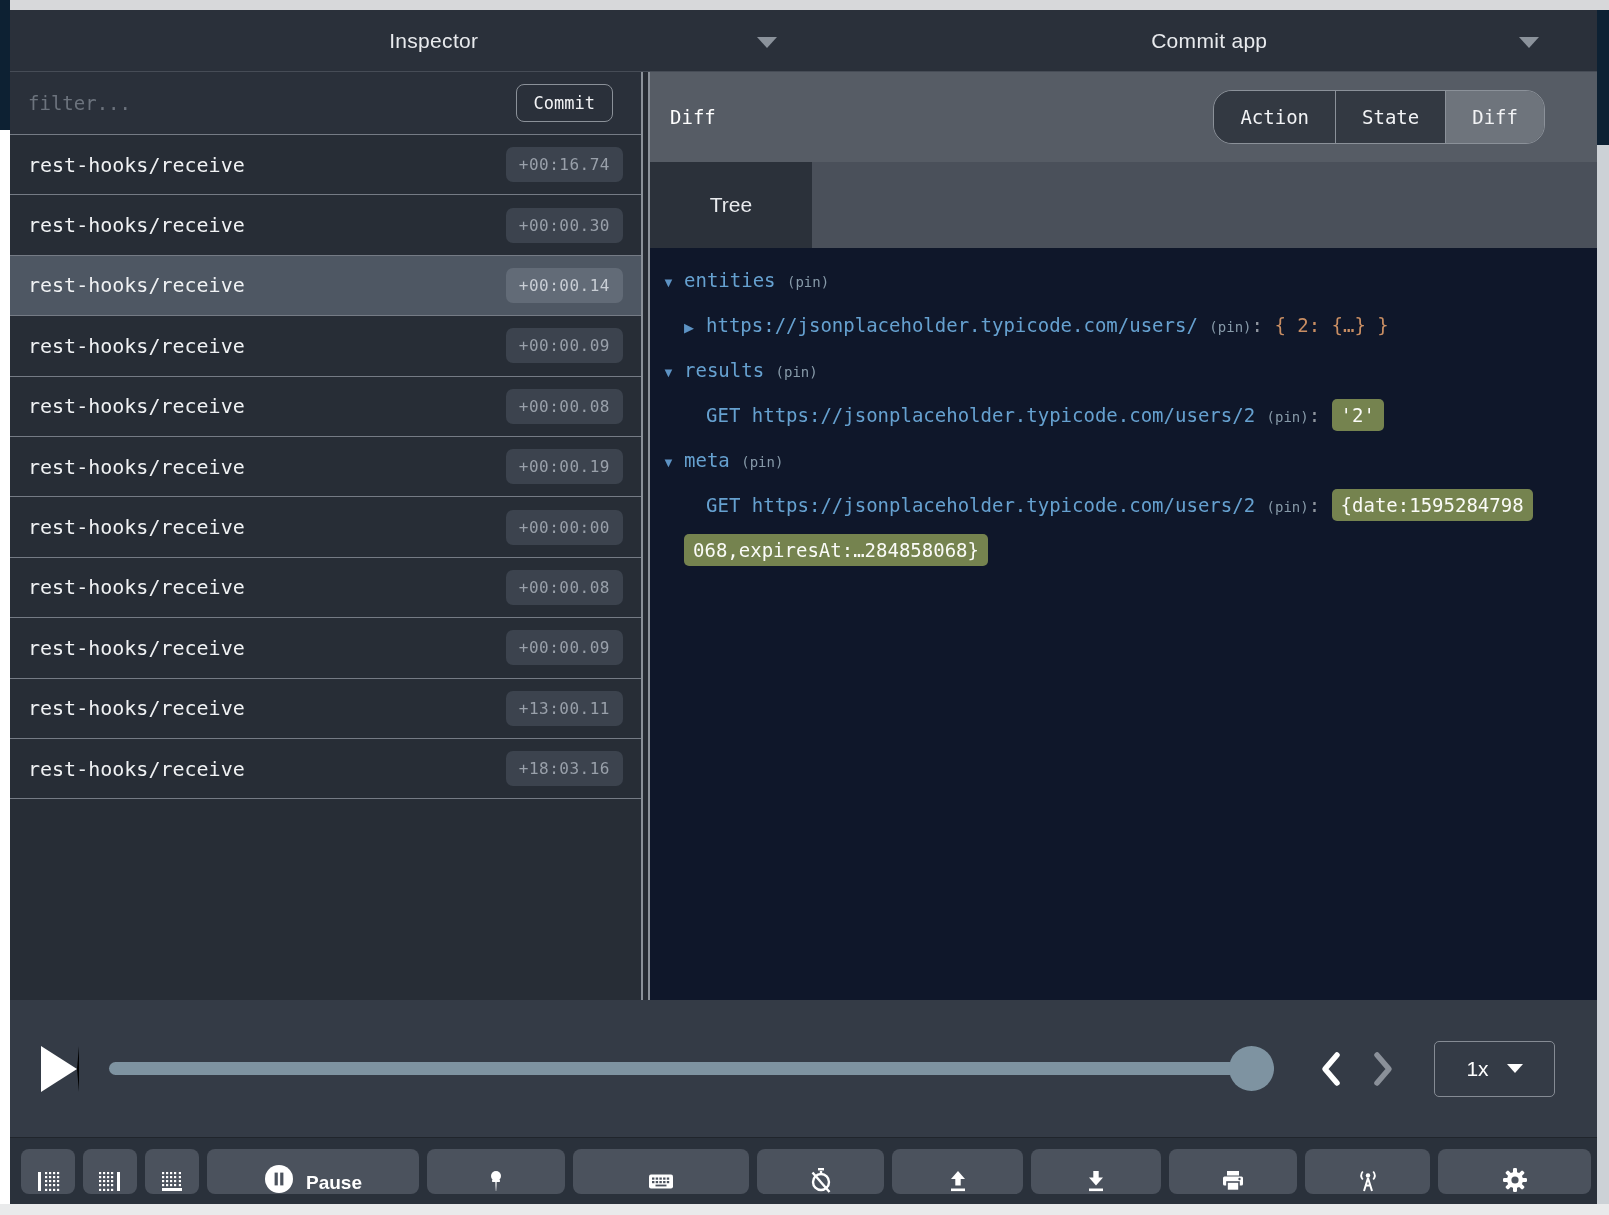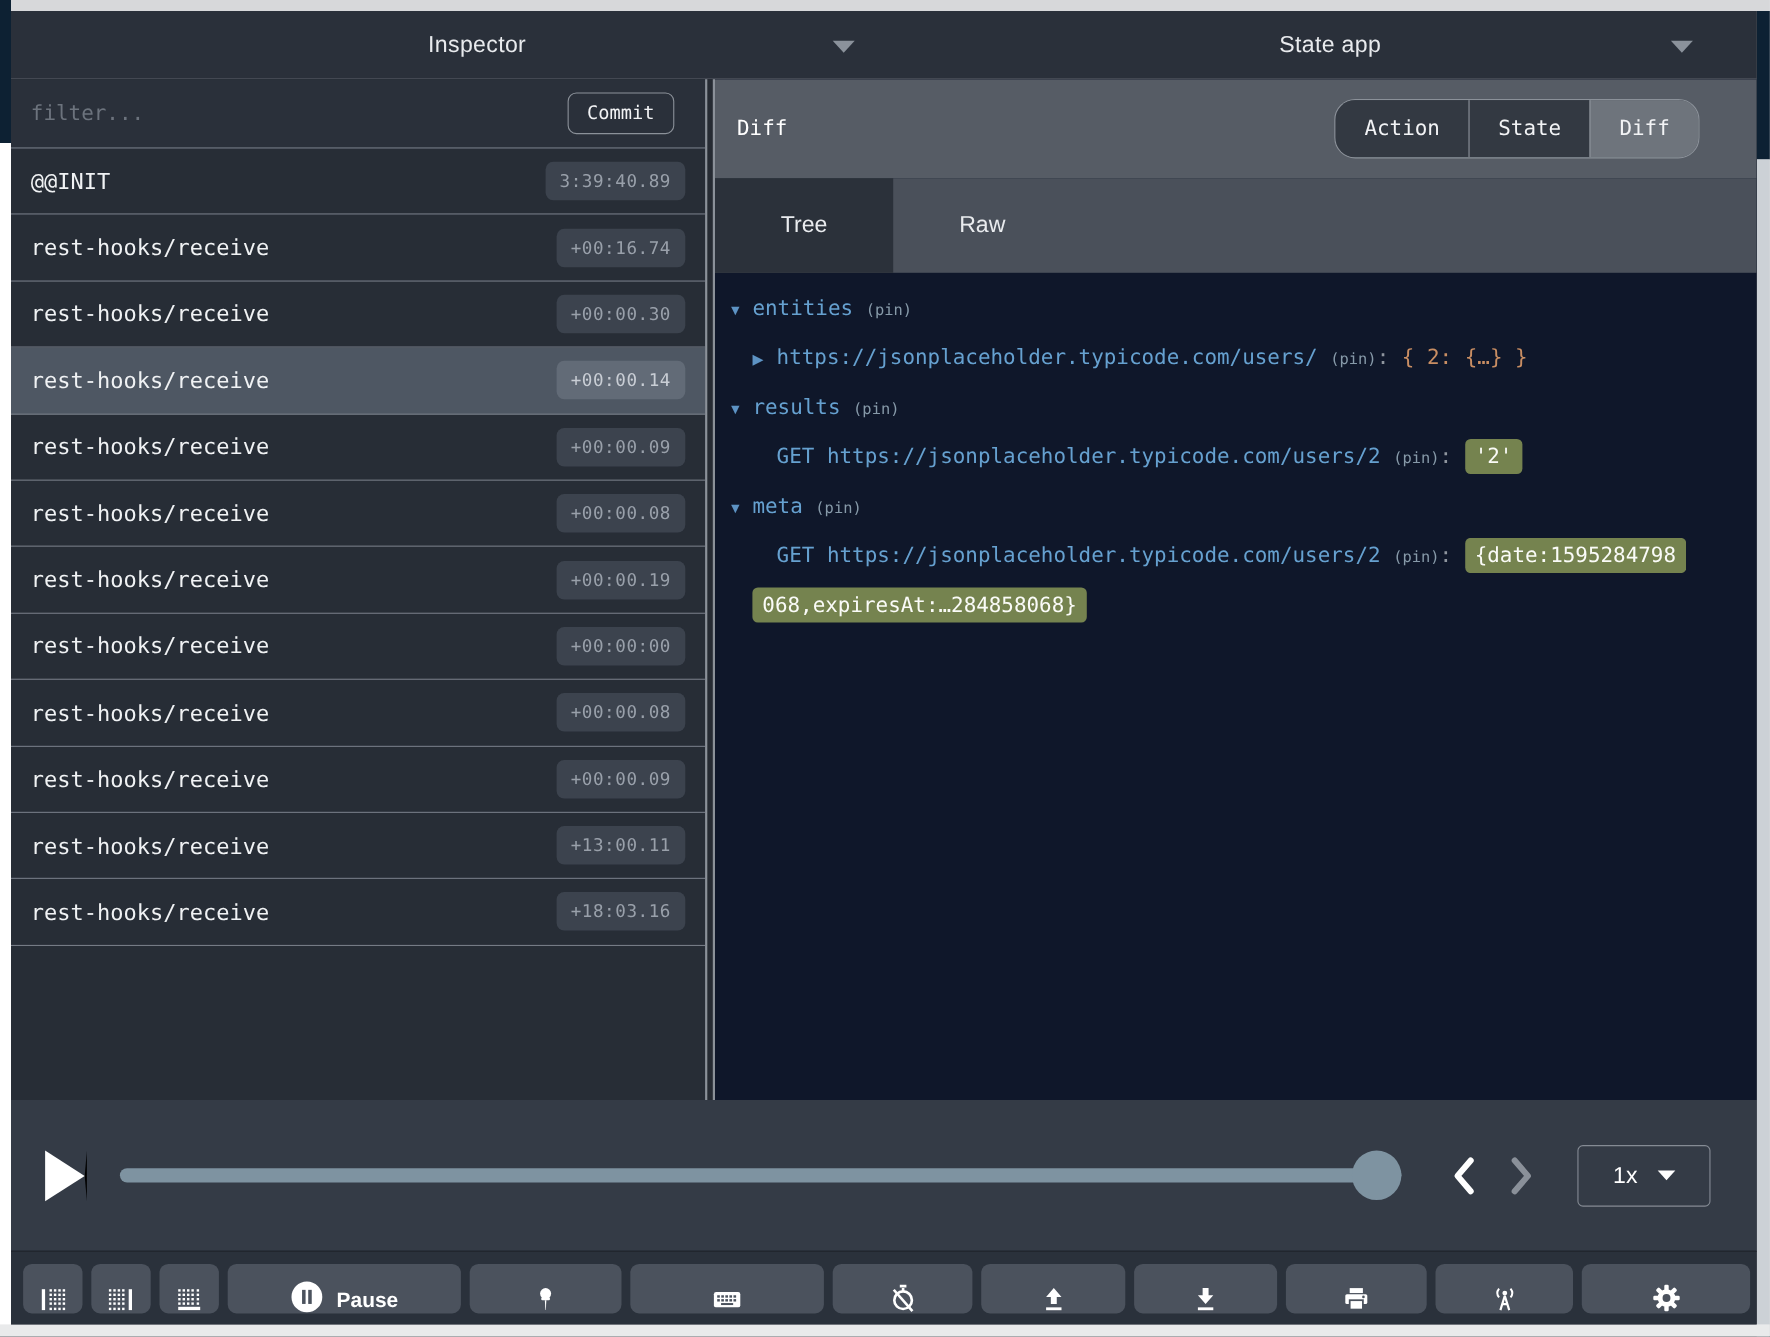--- a/index.html
+++ b/index.html
@@ -123,37 +123,33 @@
 <div class="page-bottom-strip"></div>
 
 <div class="devtools">
 
   <div class="dt-header">
     <div class="header-half left sans">
       <span class="header-title">Inspector</span>
       <span class="header-caret"></span>
     </div>
     <div class="header-half right sans">
-      <span class="header-title">State app</span>
+      <span class="header-title">Commit app</span>
       <span class="header-caret"></span>
     </div>
   </div>
 
   <div class="dt-body">
 
     <div class="left-panel">
       <div class="filter-row">
         <input class="filter-input" type="text" placeholder="filter..." style="">
         <button class="commit-btn">Commit</button>
       </div>
       <div class="action-list" id="action-list">
-          <div class="action-row">
-    <span class="action-name">@@INIT</span>
-    <span class="time-badge">3:39:40.89</span>
-  </div>
           <div class="action-row">
     <span class="action-name">rest-hooks/receive</span>
     <span class="time-badge">+00:16.74</span>
   </div>
           <div class="action-row">
     <span class="action-name">rest-hooks/receive</span>
     <span class="time-badge">+00:00.30</span>
   </div>
           <div class="action-row selected">
     <span class="action-name">rest-hooks/receive</span>
@@ -200,21 +196,20 @@
       <div class="rp-header">
         <span class="rp-title">Diff</span>
         <div class="view-tabs" id="view-tabs">
             <button class="view-tab">Action</button>
             <button class="view-tab">State</button>
             <button class="view-tab active">Diff</button>
           </div>
       </div>
       <div class="content-tabs" id="content-tabs">
           <button class="content-tab active">Tree</button>
-          <button class="content-tab">Raw</button>
         </div>
       <div class="tree" id="tree">
           <div class="tree-row">
     <span class="tw">▼</span><span class="tk">entities</span> <span class="tp">(pin)</span><span class="tc"></span> 
   </div>
           <div class="tree-row tree-indent-1">
     <span class="tw">▶</span><span class="tk">https://jsonplaceholder.typicode.com/users/</span> <span class="tp">(pin)</span><span class="tc">:</span> <span class="tv tv-preview">{ 2: {…} }</span>
   </div>
           <div class="tree-row">
     <span class="tw">▼</span><span class="tk">results</span> <span class="tp">(pin)</span><span class="tc"></span> 

